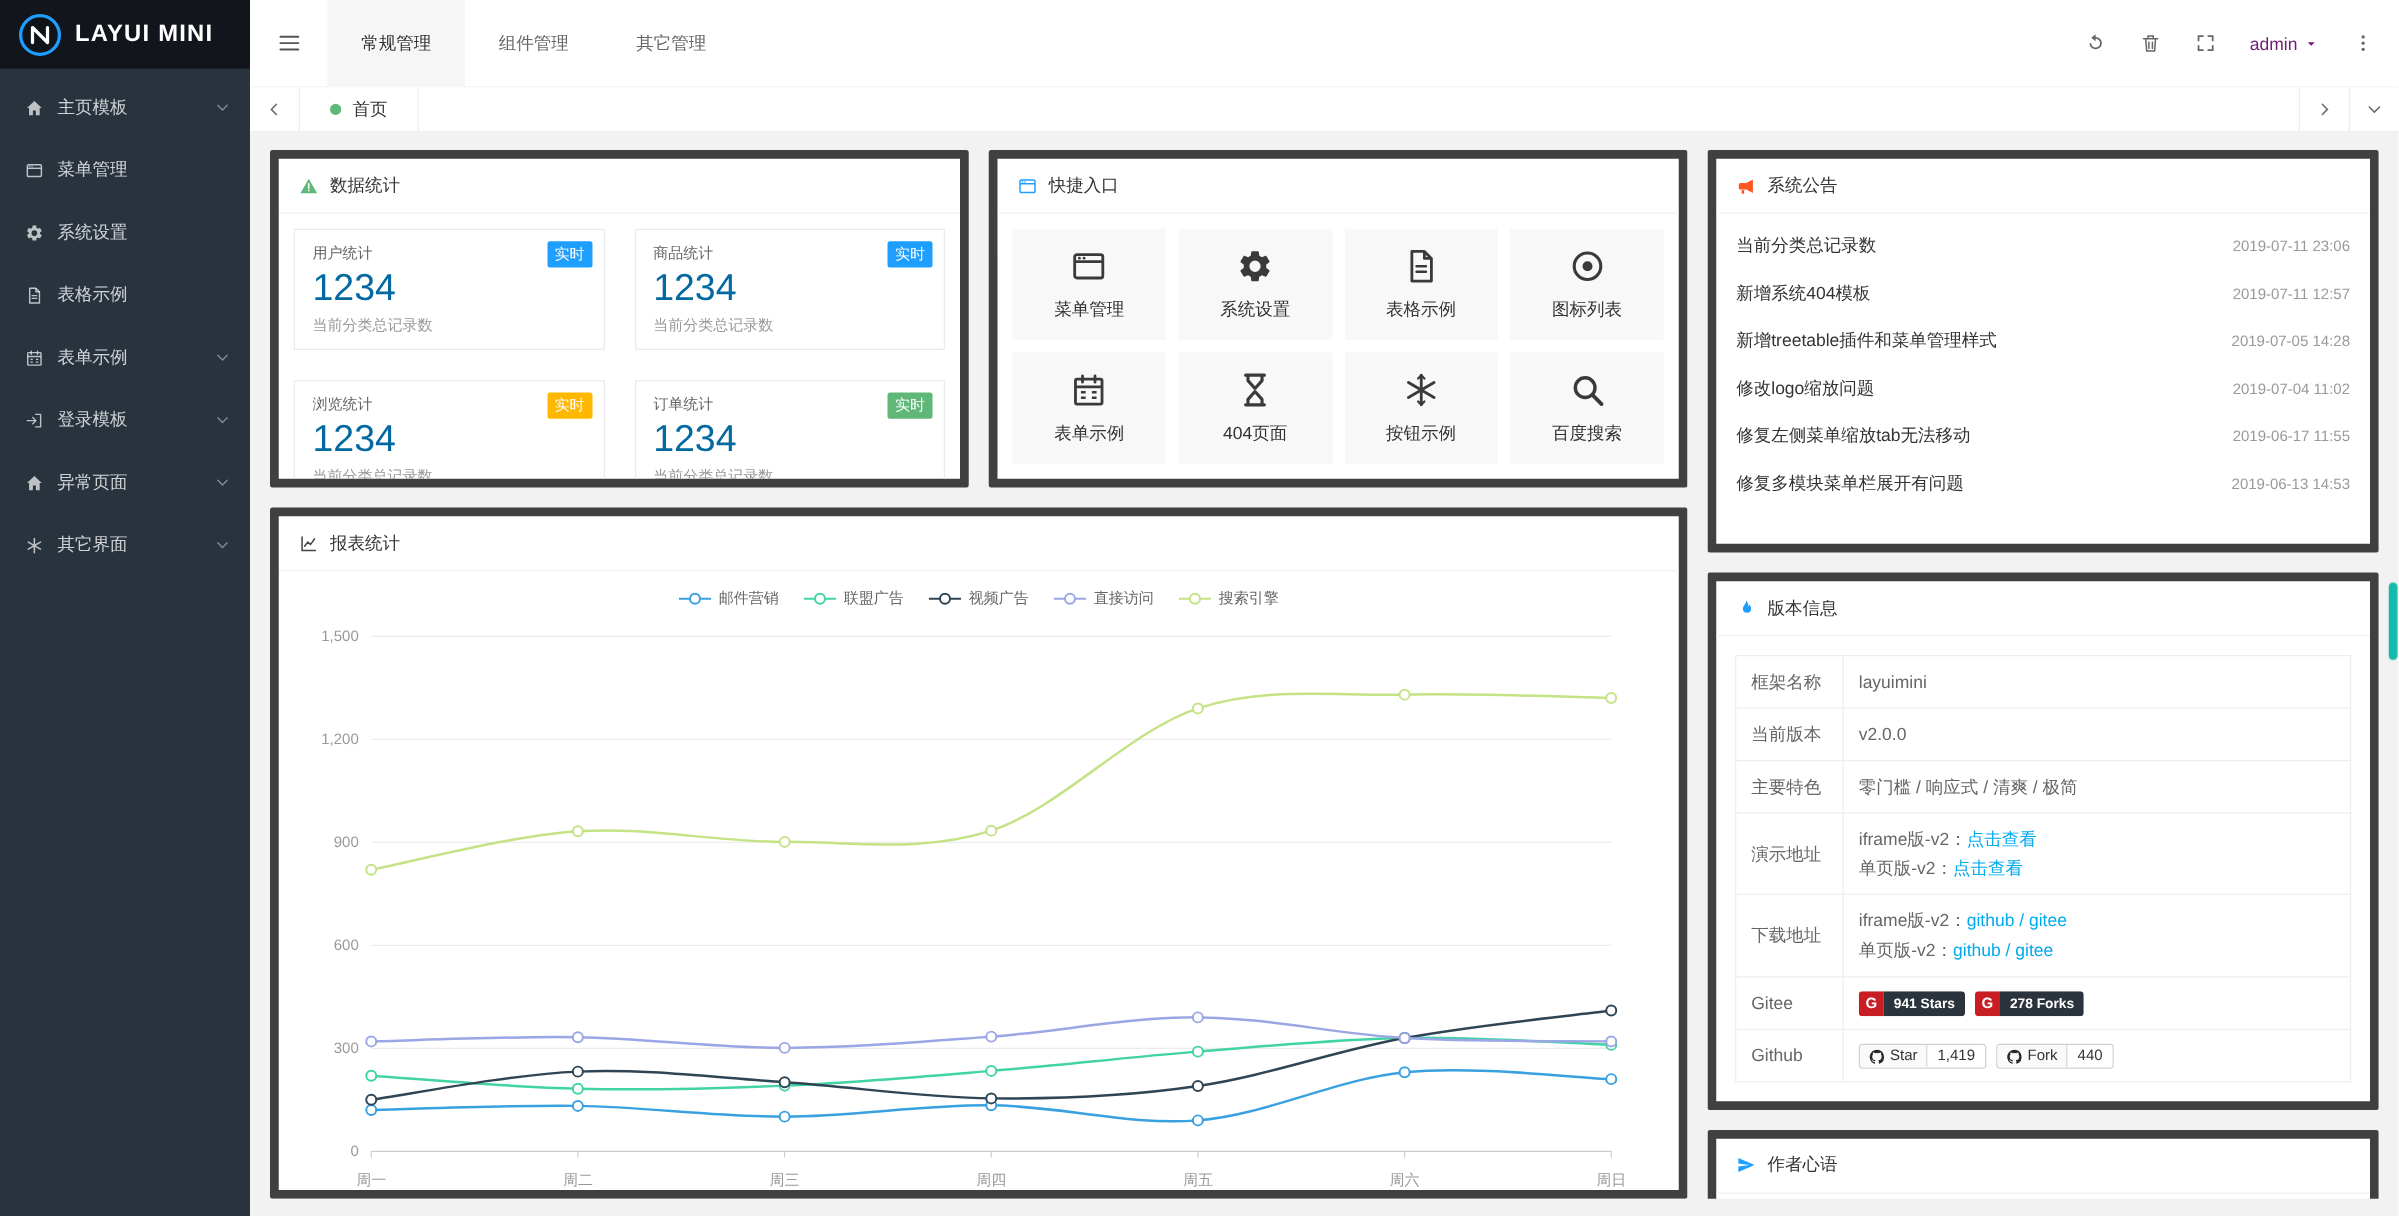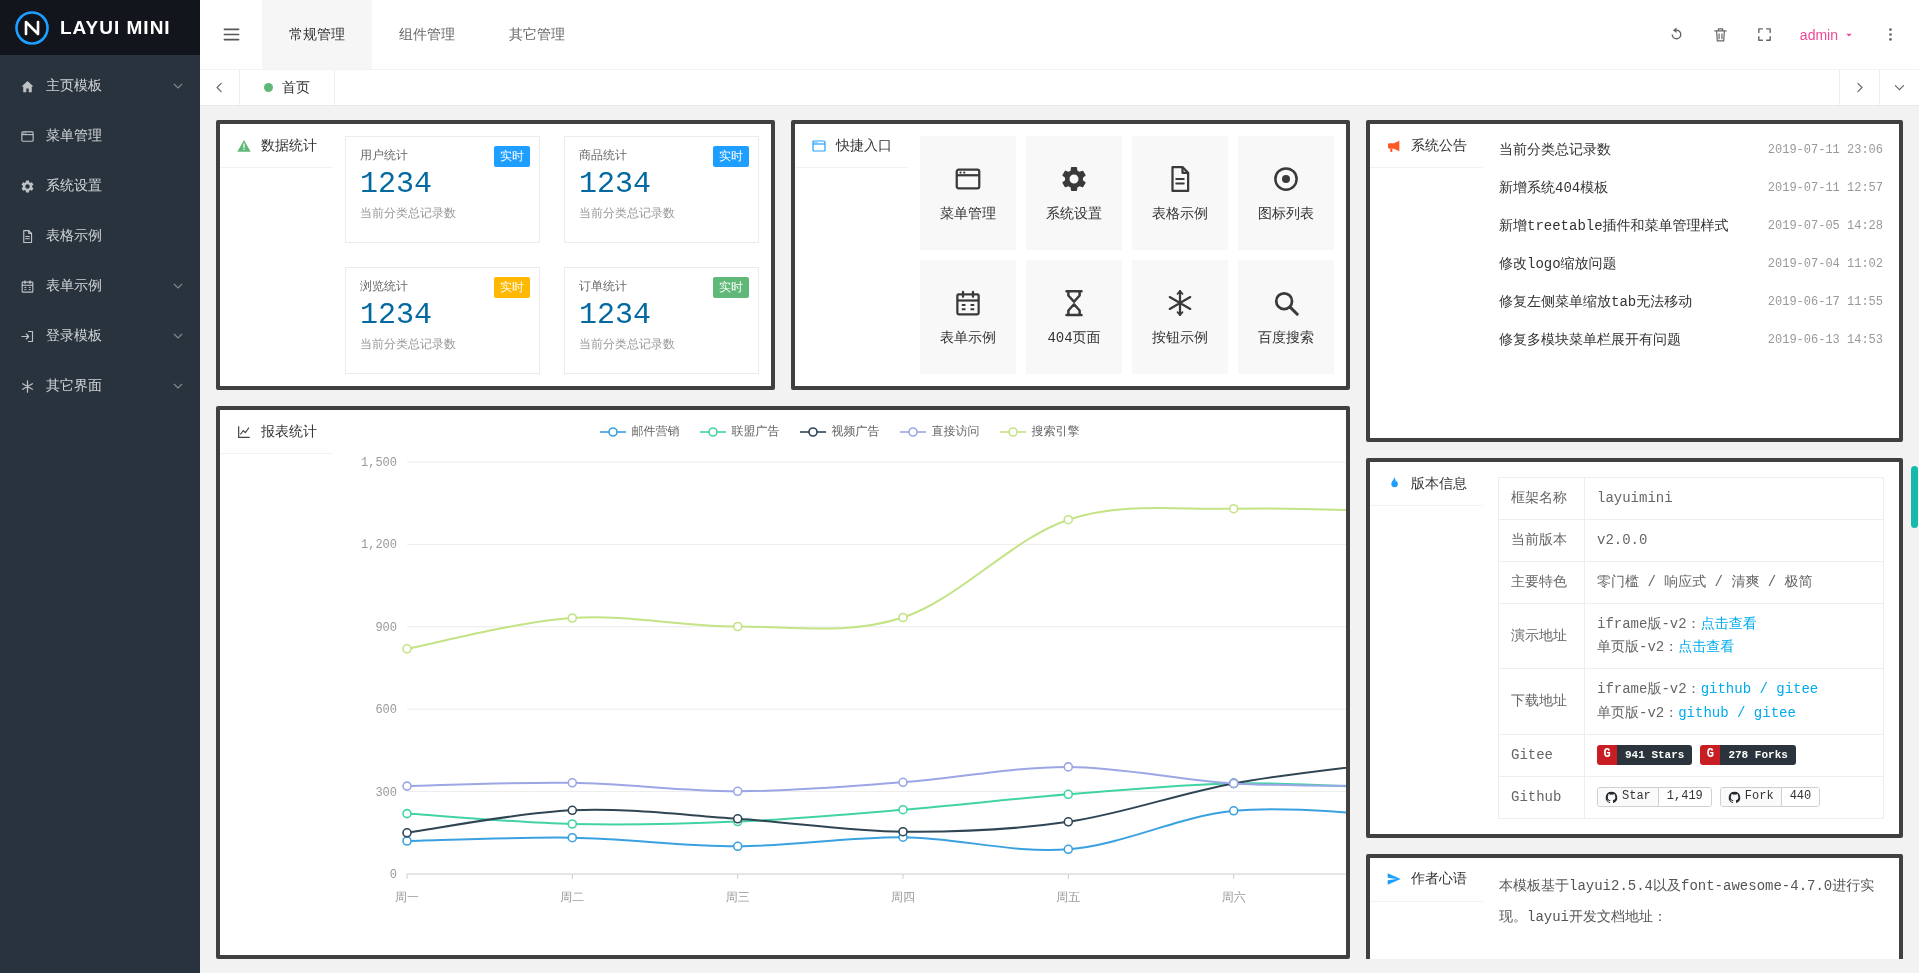--- a/index.html
+++ b/index.html
@@ -25,40 +25,40 @@
   .main { flex:1; display:flex; flex-direction:column; min-width:0; }
   .topbar { height:70px; background:#fff; display:flex; align-items:stretch; border-bottom:1px solid #f2f2f2; }
   .burger { width:62px; display:grid; place-items:center; color:#555; cursor:pointer; }
   .burger .icon { width:19px; height:19px; }
   .htabs { display:flex; align-items:stretch; }
   .htab { padding:0 27px; display:flex; align-items:center; font-size:14px; color:#666; cursor:pointer; }
   .htab.active { background:#f6f6f6; color:#333;align-items:center; }
   .top-spacer { flex:1; }
   .actions { display:flex; align-items:center; gap:27px; padding-right:20px; }
   .act { width:17px; height:17px; color:#666; cursor:pointer; }
-  .user { display:flex; align-items:center; gap:5px; color:#ec4899; font-size:14px; cursor:pointer; }
+  .user { display:flex; align-items:center; gap:5px; color:#701a75; font-size:14px; cursor:pointer; }
   .user .icon { width:12px; height:12px; }
 
   
   .tabbar { height:36px; background:#fff; display:flex; align-items:stretch; border-bottom:1px solid #e9e9e9; }
   .tb-btn { width:40px; display:grid; place-items:center; color:#666; cursor:pointer; }
   .tb-btn .icon { width:13px; height:13px; }
   .tb-btn.br { border-right:1px solid #eee; }
   .tb-btn.bl { border-left:1px solid #eee; }
   .tb-tab { padding:0 24px; display:flex; align-items:center; gap:9px; font-size:14px; color:#333; border-right:1px solid #eee; cursor:pointer; }
   .tb-dot { width:9px; height:9px; border-radius:50%; background:#5FB878; }
   .tb-spacer { flex:1; }
 
   
   .content { flex:1; background:#f2f2f2; padding:14px 16px; display:flex; gap:16px; overflow:hidden; }
   .col-left { flex:1; display:flex; flex-direction:column; gap:16px; min-width:0; overflow:hidden; }
   .col-right { width:537px; flex-shrink:0; display:flex; flex-direction:column; gap:16px; overflow:hidden; }
   .top-row { display:grid; grid-template-columns:1fr 1fr; gap:16px; height:270px; flex-shrink:0; }
 
-  .panel { background:#fff; border:4px solid #404040; border-radius:2px; display:flex; flex-direction:row; overflow:hidden;font-family:Liberation Mono, monospace; }
+  .panel { background:#fff; border:7px solid #404040; border-radius:2px; display:flex; flex-direction:column; overflow:hidden; }
   .panel-header { height:44px; flex-shrink:0; display:flex; align-items:center; gap:9px; padding:0 16px; border-bottom:1px solid #f2f2f2; font-size:14px; color:#333; }
   .panel-header .icon { width:16px; height:16px; }
   .ic-green { color:#5FB878; } .ic-blue { color:#1E9FFF; } .ic-dark { color:#444; } .ic-red { color:#FF5722; }
   .panel-body { flex:1; overflow:hidden; }
 
   
   .stats-grid { display:grid; grid-template-columns:1fr 1fr; grid-template-rows:1fr 1fr; gap:24px; padding:12px; }
   .stat-card { position:relative; border:1px solid #ebebeb; padding:10px 14px; }
   .sc-title { font-size:12px; color:#666; }
   .sc-value { font-size:30px; color:#0369a1; margin:3px 0 4px; }
@@ -185,20 +185,33 @@
           </span>
         </li>
         <li class="menu-item">
           <span class="icon mi-icon">
             <svg viewBox="0 0 24 24">
               <path d="M13 4h7v16h-7" fill="none" stroke="currentColor" stroke-width="1.8" stroke-linejoin="round"></path>
               <path d="M3 12h11M10 8l4 4-4 4" fill="none" stroke="currentColor" stroke-width="1.8" stroke-linecap="round" stroke-linejoin="round"></path>
             </svg>
           </span>
           <span class="mi-label">登录模板</span>
+          <span class="icon mi-caret">
+            <svg viewBox="0 0 24 24">
+              <path d="M4.5 8.5L12 16l7.5-7.5" stroke="currentColor" stroke-width="2.2" fill="none" stroke-linecap="round"></path>
+            </svg>
+          </span>
+        </li>
+        <li class="menu-item">
+          <span class="icon mi-icon">
+            <svg viewBox="0 0 24 24">
+              <path d="M12 3l9.5 8.8h-2.7V21h-4.9v-6h-3.8v6H5.2v-9.2H2.5z" fill="currentColor"></path>
+            </svg>
+          </span>
+          <span class="mi-label">异常页面</span>
           <span class="icon mi-caret">
             <svg viewBox="0 0 24 24">
               <path d="M4.5 8.5L12 16l7.5-7.5" stroke="currentColor" stroke-width="2.2" fill="none" stroke-linecap="round"></path>
             </svg>
           </span>
         </li>
         <li class="menu-item">
           <span class="icon mi-icon">
             <svg viewBox="0 0 24 24">
               <path d="M12 3v18M4.2 7.5l15.6 9M19.8 7.5l-15.6 9" stroke="currentColor" stroke-width="2" stroke-linecap="round"></path>

